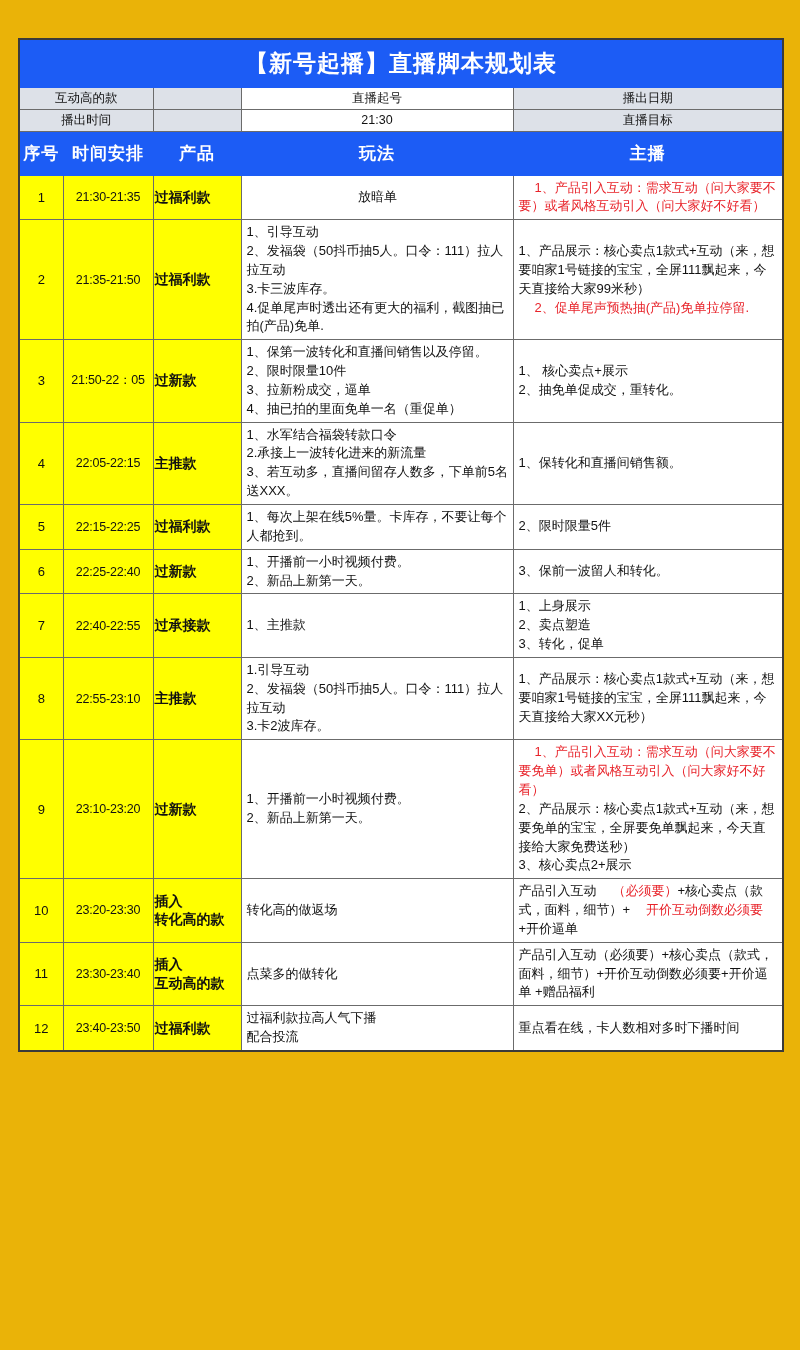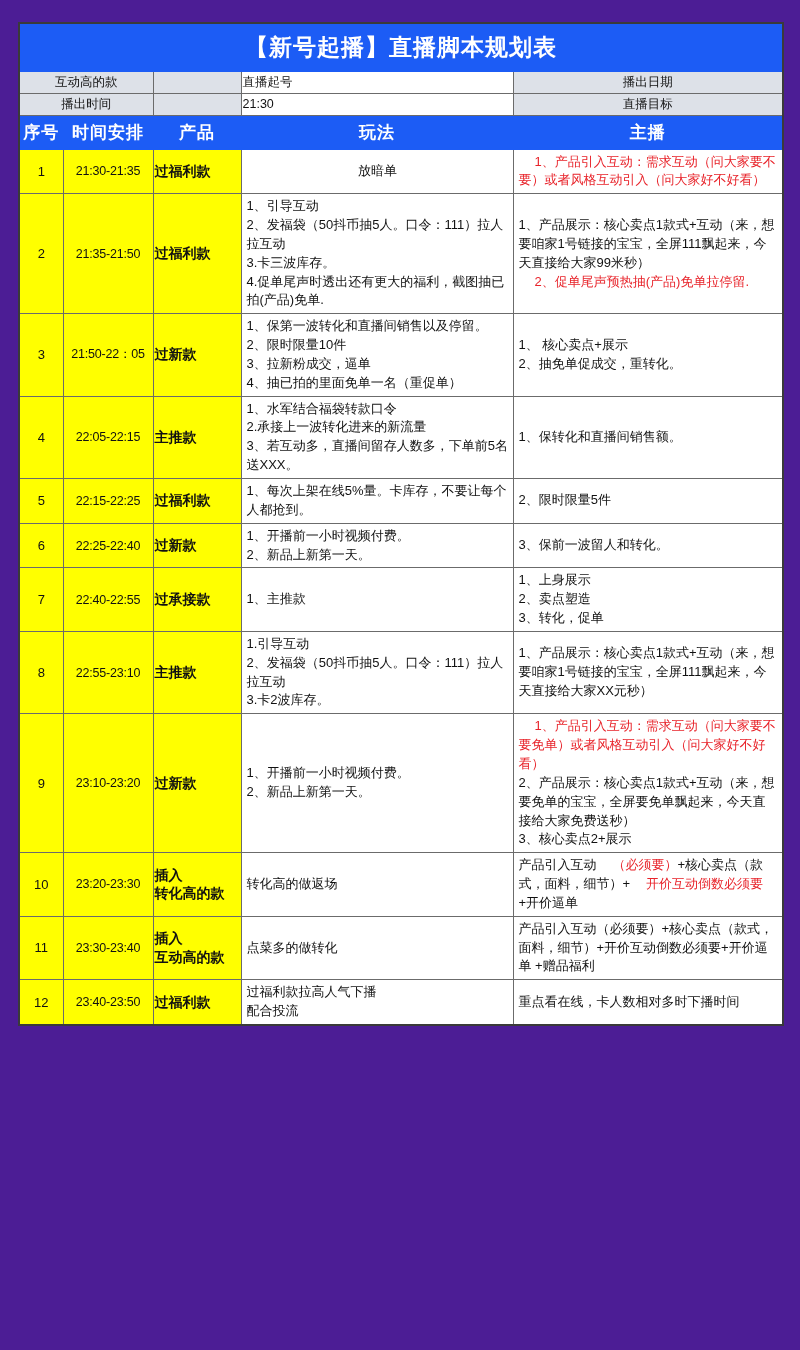--- a/index.html
+++ b/index.html
@@ -11,23 +11,23 @@
   body {
     width: 800px;
     height: 1350px;
     font-family: "Liberation Sans", "DejaVu Sans", sans-serif;
     -webkit-font-smoothing: antialiased;
   }
   #sheet {
     position: relative;
     width: 800px;
     height: 1350px;
-    background: #4c1d95;
+    background: #eab308;
     box-sizing: border-box;
-    padding: 22px 18px 0 18px;
+    padding: 38px 18px 0 18px;
   }
 
   table.script-table {
     width: 764px;
     border-collapse: collapse;
     table-layout: fixed;
     border: 2px solid #3a3a3a;
   }
   table.script-table td {
     border: 1px solid #6b6b6b;
@@ -57,32 +57,33 @@
     line-height: 19px;
   }
   .meta-blank-gray {
     background: #dde1e8;
     height: 19px;
   }
   .meta-value {
     background: #ffffff;
     color: #111111;
     font-size: 12.5px;
+    text-align: center;
     height: 19px;
     line-height: 19px;
   }
 
   
   .col-head {
     background: #1c5cf5;
     color: #ffffff;
     font-size: 17px;
     font-weight: bold;
     text-align: center;
-    height: 34px;
+    height: 44px;
     letter-spacing: 1px;
     border: 1px solid #1c5cf5 !important;
   }
 
   
   td.c-seq {
     background: #ffff00;
     color: #111111;
     font-size: 13px;
     text-align: center;

